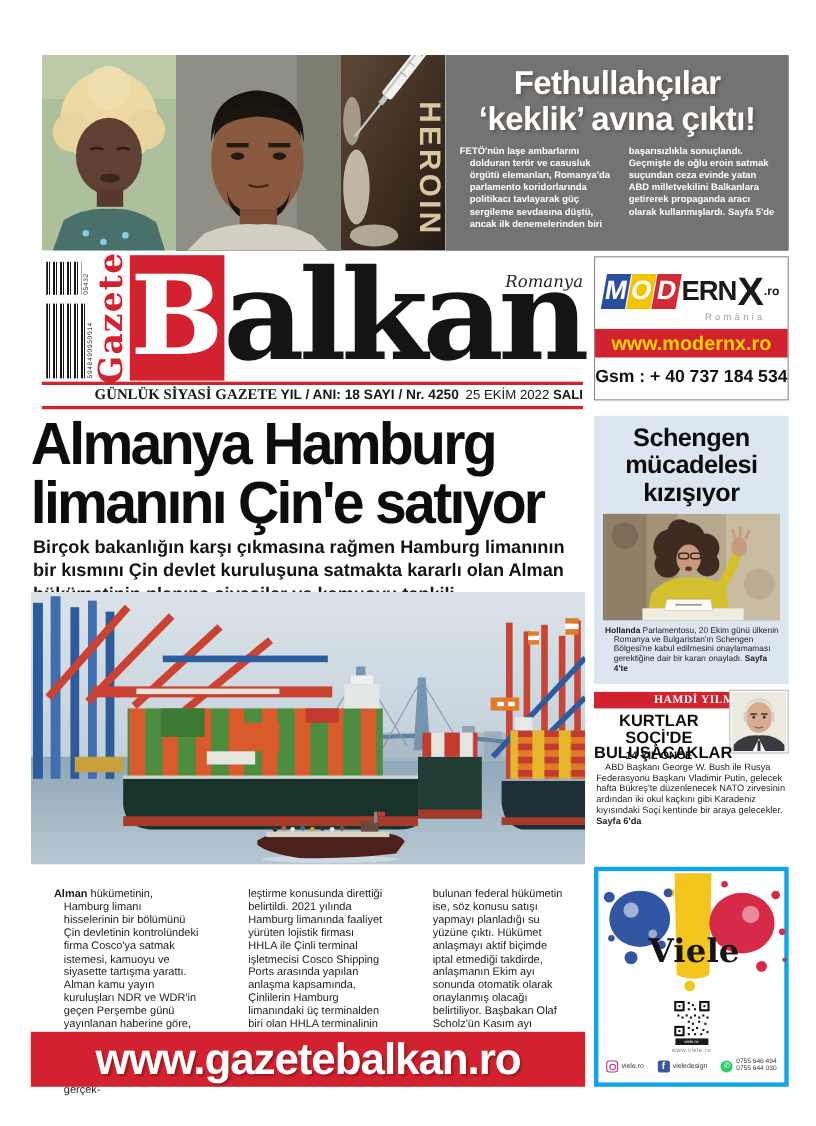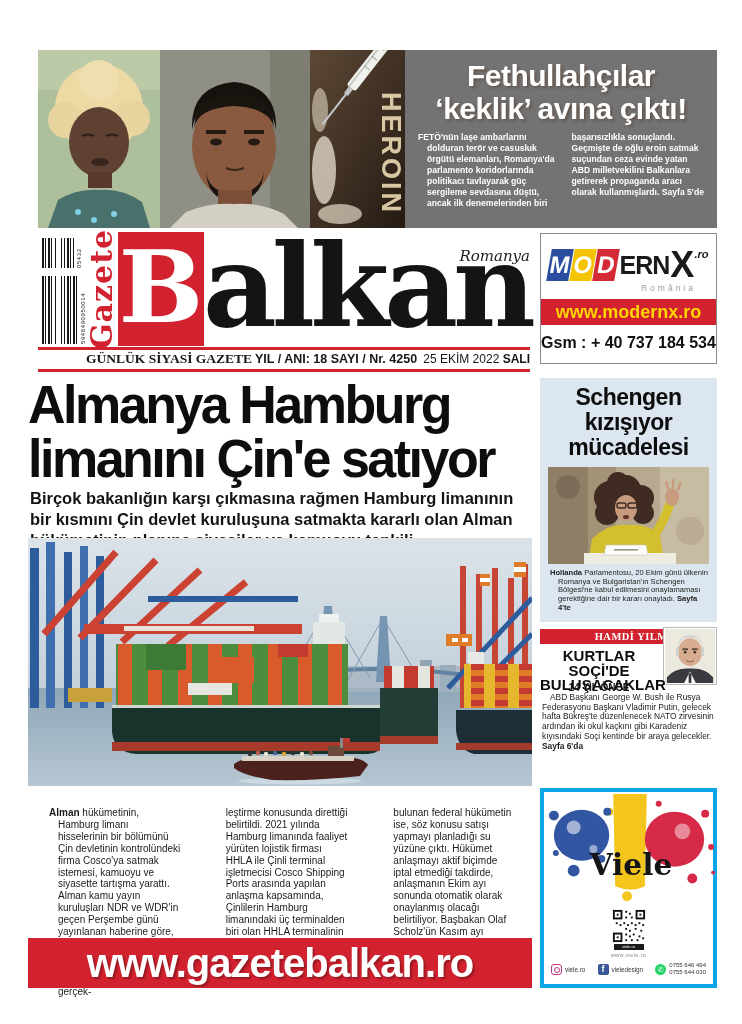--- a/index.html
+++ b/index.html
@@ -42,21 +42,21 @@
   .dateline b{font-weight:bold;}
 
   
   .modernx{position:absolute;left:540px;top:233px;width:177px;height:131px;border:1px solid #8a8a8a;background:#fff;box-sizing:border-box;}
   .mxlogo{display:flex;align-items:center;justify-content:center;padding-top:10px;}
   .mxtile{width:22px;height:32px;transform:skewX(-10deg);color:#fff;font-weight:bold;font-size:24px;
           text-align:center;line-height:32px;margin-right:1px;}
   .mxb{background:#2b4da0;} .mxy{background:#f4c400;color:#fff;} .mxr{background:#d42a35;}
   .mxern{font-weight:bold;font-size:25px;color:#1a1a1a;letter-spacing:-1px;margin-left:2px;}
   .mxx{font-weight:bold;font-size:36px;color:#1a1a1a;margin-left:1px;}
-  .mxro{font-weight:bold;font-size:11px;color:#1a1a1a;align-self:flex-start;margin-top:4px;font-style:italic;}
+  .mxro{font-weight:bold;font-size:11px;color:#1a1a1a;align-self:flex-start;margin-top:15px;}
   .mxregion{text-align:right;padding-right:20px;font-size:8.5px;color:#9a9a9a;letter-spacing:3px;margin-top:-3px;}
   .mxstrip{margin-top:6px;height:26px;background:#d2222f;color:#ffd400;font-weight:bold;font-size:18px;
            text-align:center;line-height:26px;}
   .mxphone{text-align:center;font-weight:bold;font-size:16px;margin-top:9px;color:#101010;}
 
   
   .mainhl{position:absolute;left:28px;top:377px;width:506px;font-weight:bold;font-size:52px;line-height:52px;
           letter-spacing:-2.5px;color:#0d0d0d;transform:scaleY(1.04);transform-origin:top left;}
   .subhead{position:absolute;left:30px;top:488px;width:502px;font-weight:bold;font-size:16.5px;line-height:21px;color:#141414;}
   .portphoto{position:absolute;left:28px;top:538px;width:504px;height:248px;}
@@ -338,22 +338,22 @@
 
   <div class="bodycols">
     <p class="hang"><b>Alman</b><span> hükümetinin, Hamburg limanı hisselerinin bir bölümünü Çin devletinin kontrolündeki firma Cosco'ya satmak istemesi, kamuoyu ve siyasette tartışma yarattı. Alman kamu yayın kuruluşları NDR ve WDR'in geçen Perşembe günü yayınlanan haberine göre, sürece dahil olan altı bakanlığın tümünün bu hamleye karşı olduğu ancak Başbakanlık'ın satışı gerçek-</span></p>
     <p><span>leştirme konusunda direttiği belirtildi. 2021 yılında Hamburg limanında faaliyet yürüten lojistik firması HHLA ile Çinli terminal işletmecisi Cosco Shipping Ports arasında yapılan anlaşma kapsamında, Çinlilerin Hamburg limanındaki üç terminalden biri olan HHLA terminalinin yüzde 35'lik hissesini satın alması öngörülmüştü. Planın iptal edilmesi yetkisi elinde</span></p>
     <p><span>bulunan federal hükümetin ise, söz konusu satışı yapmayı planladığı su yüzüne çıktı. Hükümet anlaşmayı aktif biçimde iptal etmediği takdirde, anlaşmanın Ekim ayı sonunda otomatik olarak onaylanmış olacağı belirtiliyor. Başbakan Olaf Scholz'ün Kasım ayı başında Çin'e bir ziyaret gerçekleştirmeyi planladığı belirtildi. </span><span class="pageref">Sayfa 7'de</span></p>
   </div>
 
   <div class="schengen">
     <div class="shl">
       <div>Schengen</div>
+      <div>mücadelesi</div>
       <div>kızışıyor</div>
-      <div>mücadelesi</div>
     </div>
     <div class="sphoto">
       <svg viewBox="0 0 161 97" preserveAspectRatio="none">
         <rect width="161" height="97" fill="#b7a98f"></rect>
         <rect x="0" width="40" height="97" fill="#8f7f66"></rect>
         <rect x="40" width="28" height="97" fill="#a39376"></rect>
         <rect x="112" width="49" height="97" fill="#c7bba2"></rect>
         <circle cx="20" cy="20" r="12" fill="#6e5f4c" opacity=".6"></circle>
         <circle cx="142" cy="64" r="14" fill="#b0a288" opacity=".6"></circle>
         <g fill="#3f2b22">

